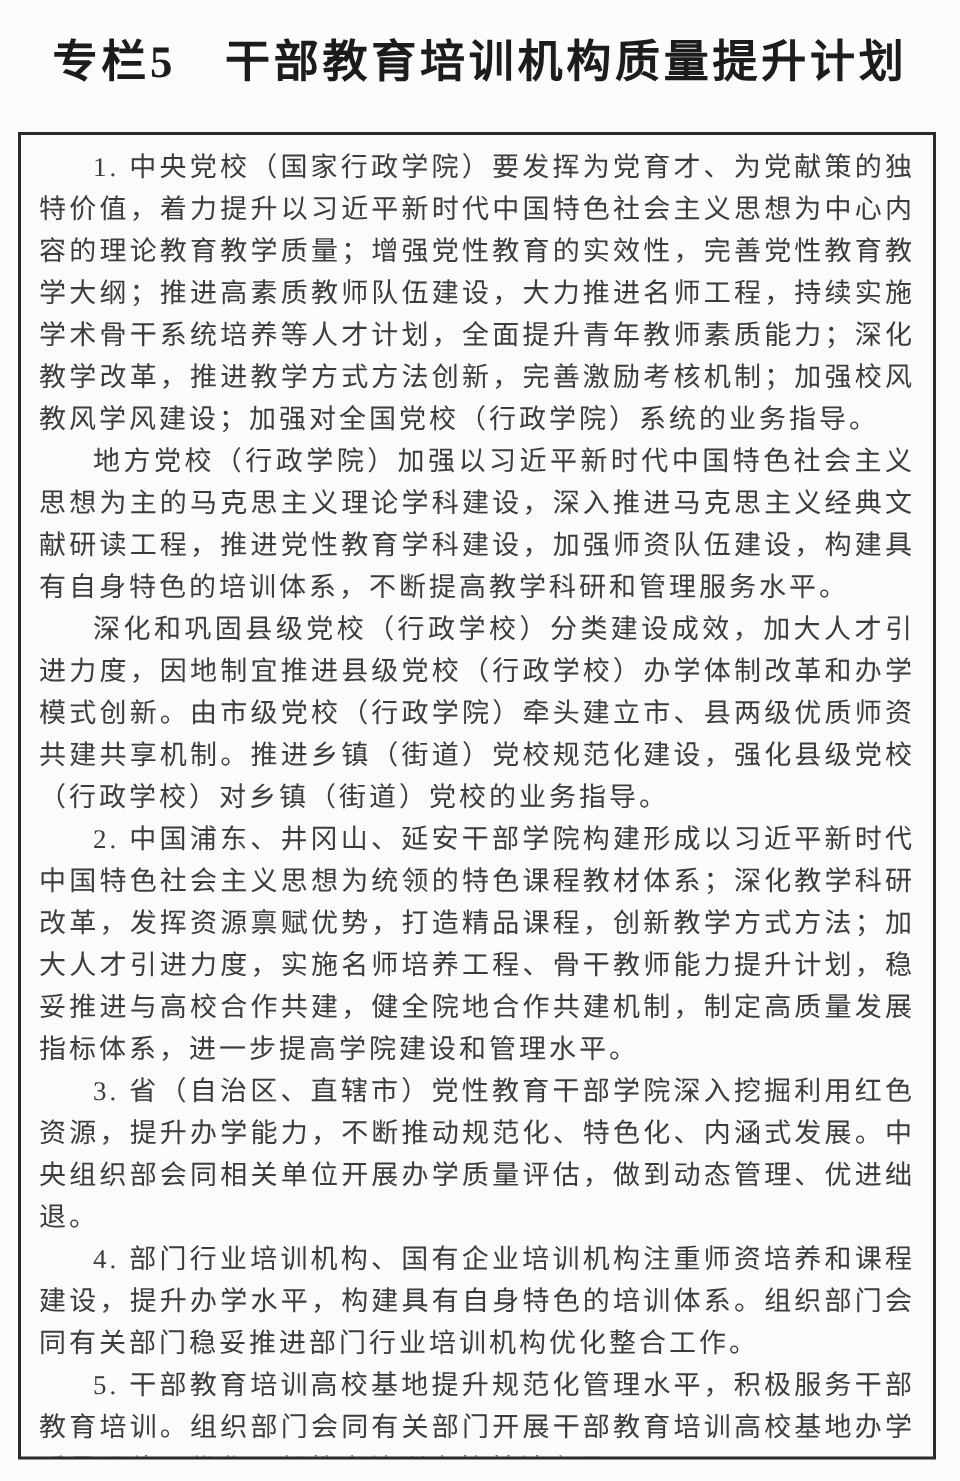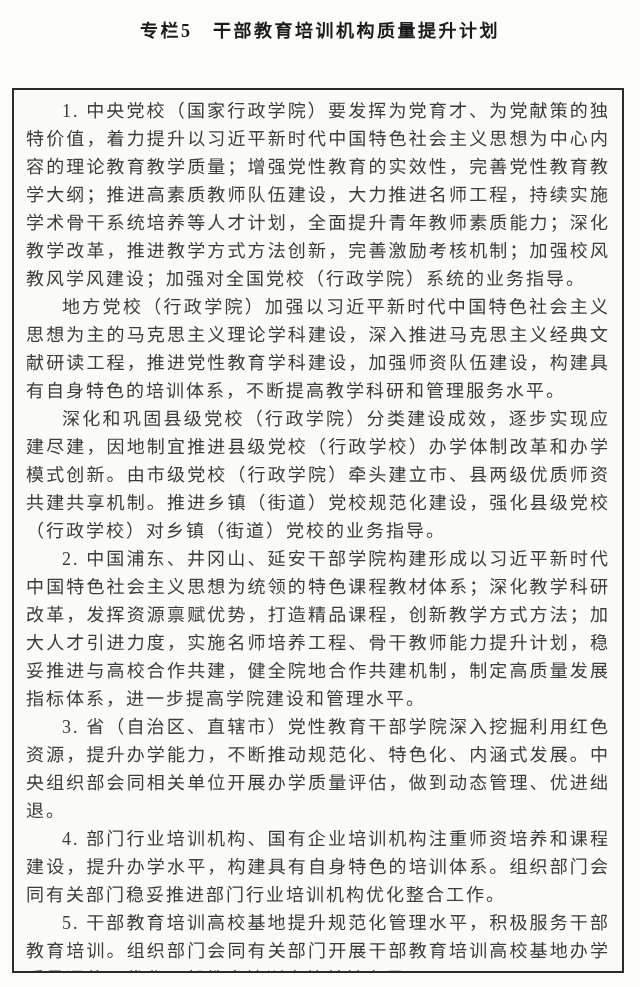--- a/index.html
+++ b/index.html
@@ -22,21 +22,21 @@
     overflow: hidden;
     position: relative;
   }
   .doc-title {
     position: absolute;
     top: 16px;
     left: 0;
     width: 640px;
     margin: 0;
     text-align: center;
-    font-size: 18px;
+    font-size: 30px;
     font-weight: bold;
     letter-spacing: 2.5px;
     color: var(--title-text);
   }
   .panel {
     position: absolute;
     left: 12px;
     top: 88px;
     width: 612px;
     height: 885px;
@@ -59,20 +59,20 @@
 </head>
 <body>
 
 <div class="page">
   <h1 class="doc-title">专栏5　干部教育培训机构质量提升计划</h1>
 
   <div class="panel">
     <div id="paragraphs">
         <p class="para">1. 中央党校（国家行政学院）要发挥为党育才、为党献策的独特价值，着力提升以习近平新时代中国特色社会主义思想为中心内容的理论教育教学质量；增强党性教育的实效性，完善党性教育教学大纲；推进高素质教师队伍建设，大力推进名师工程，持续实施学术骨干系统培养等人才计划，全面提升青年教师素质能力；深化教学改革，推进教学方式方法创新，完善激励考核机制；加强校风教风学风建设；加强对全国党校（行政学院）系统的业务指导。</p>
         <p class="para">地方党校（行政学院）加强以习近平新时代中国特色社会主义思想为主的马克思主义理论学科建设，深入推进马克思主义经典文献研读工程，推进党性教育学科建设，加强师资队伍建设，构建具有自身特色的培训体系，不断提高教学科研和管理服务水平。</p>
-        <p class="para">深化和巩固县级党校（行政学院）分类建设成效，逐步实现应建尽建，因地制宜推进县级党校（行政学校）办学体制改革和办学模式创新。由市级党校（行政学院）牵头建立市、县两级优质师资共建共享机制。推进乡镇（街道）党校规范化建设，强化县级党校（行政学校）对乡镇（街道）党校的业务指导。</p>
+        <p class="para">深化和巩固县级党校（行政学校）分类建设成效，加大人才引进力度，因地制宜推进县级党校（行政学校）办学体制改革和办学模式创新。由市级党校（行政学院）牵头建立市、县两级优质师资共建共享机制。推进乡镇（街道）党校规范化建设，强化县级党校（行政学校）对乡镇（街道）党校的业务指导。</p>
         <p class="para">2. 中国浦东、井冈山、延安干部学院构建形成以习近平新时代中国特色社会主义思想为统领的特色课程教材体系；深化教学科研改革，发挥资源禀赋优势，打造精品课程，创新教学方式方法；加大人才引进力度，实施名师培养工程、骨干教师能力提升计划，稳妥推进与高校合作共建，健全院地合作共建机制，制定高质量发展指标体系，进一步提高学院建设和管理水平。</p>
         <p class="para">3. 省（自治区、直辖市）党性教育干部学院深入挖掘利用红色资源，提升办学能力，不断推动规范化、特色化、内涵式发展。中央组织部会同相关单位开展办学质量评估，做到动态管理、优进绌退。</p>
         <p class="para">4. 部门行业培训机构、国有企业培训机构注重师资培养和课程建设，提升办学水平，构建具有自身特色的培训体系。组织部门会同有关部门稳妥推进部门行业培训机构优化整合工作。</p>
         <p class="para">5. 干部教育培训高校基地提升规范化管理水平，积极服务干部教育培训。组织部门会同有关部门开展干部教育培训高校基地办学质量评估，优化干部教育培训高校基地布局。</p>
       </div>
   </div>
 </div>
 
 </body></html>

